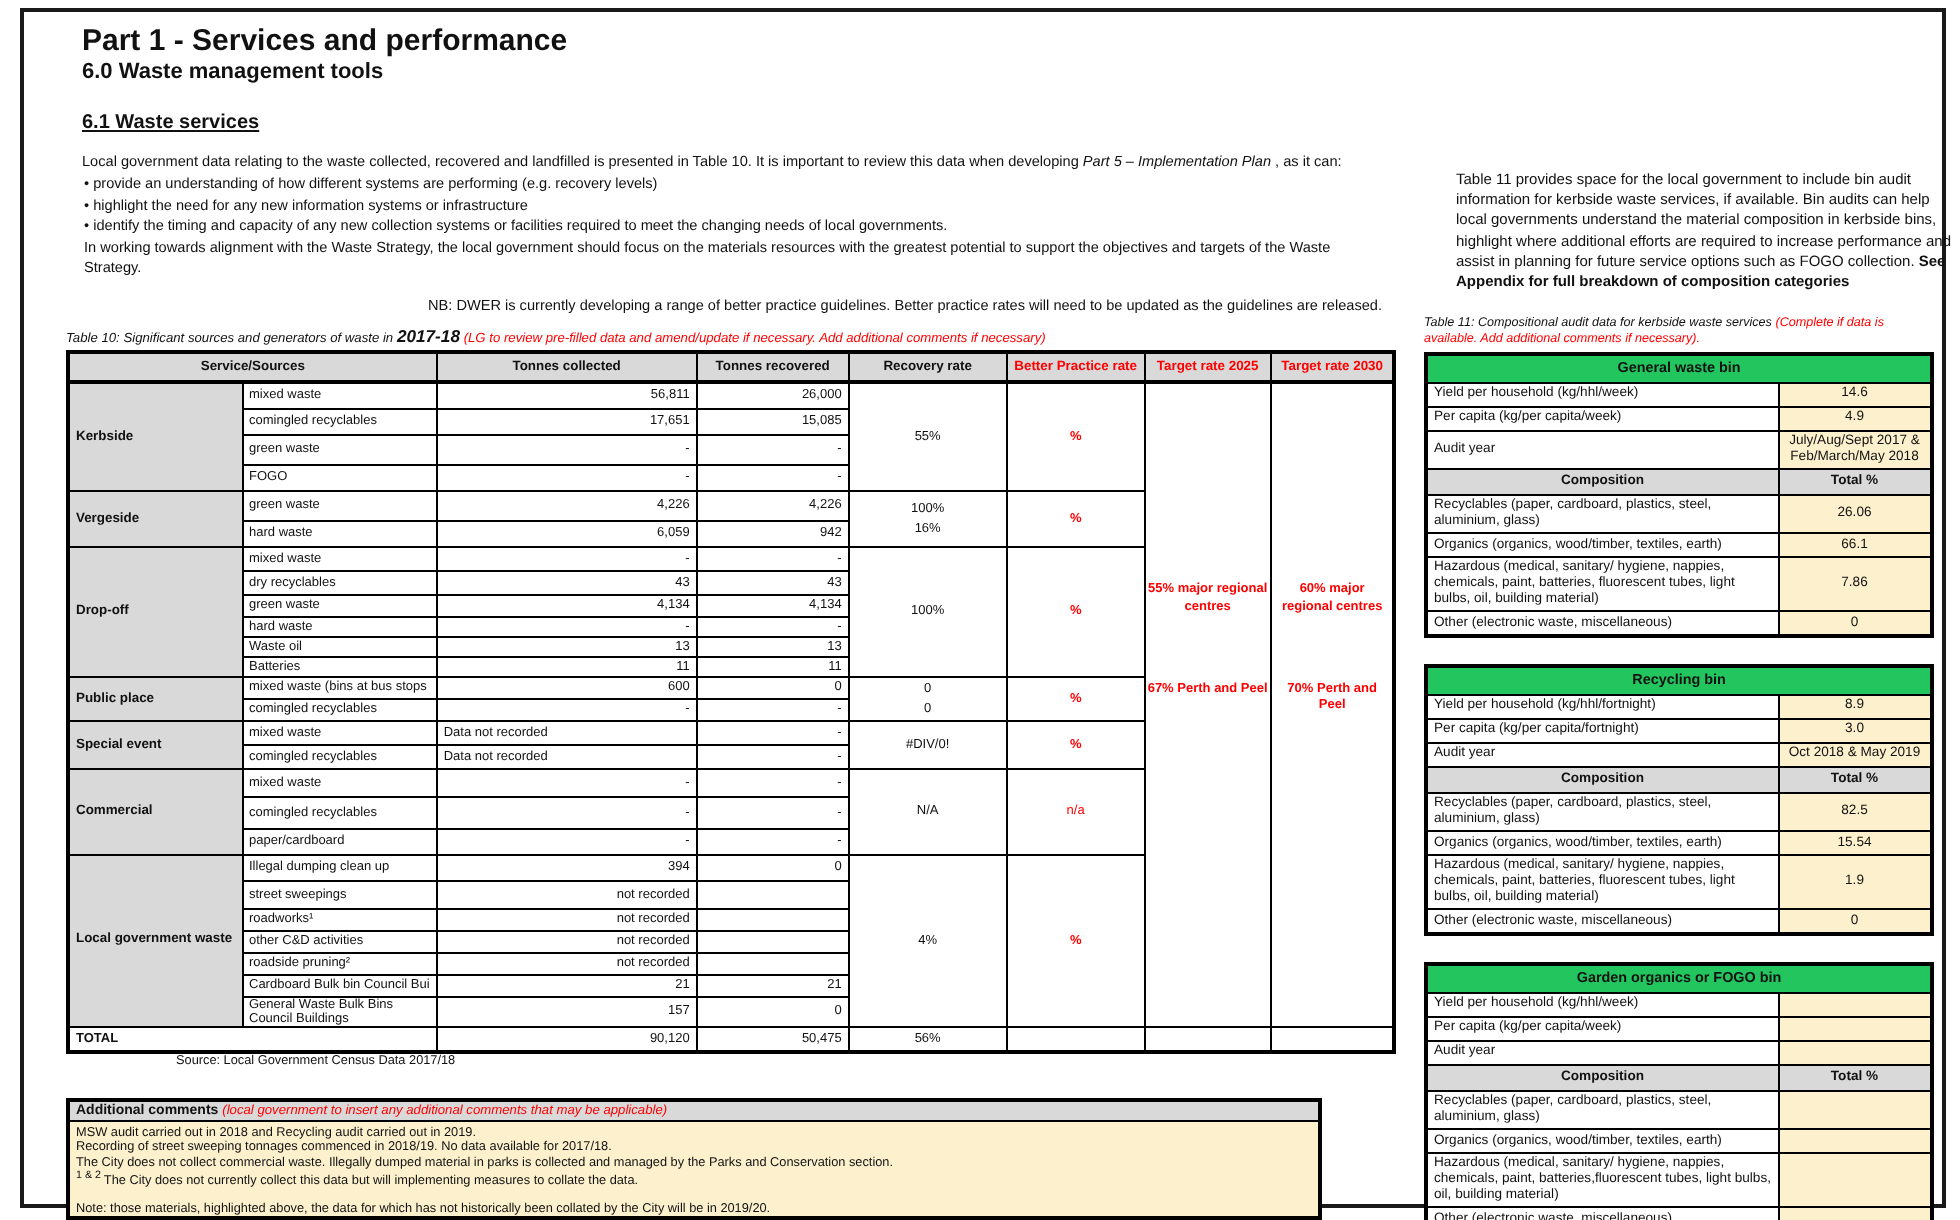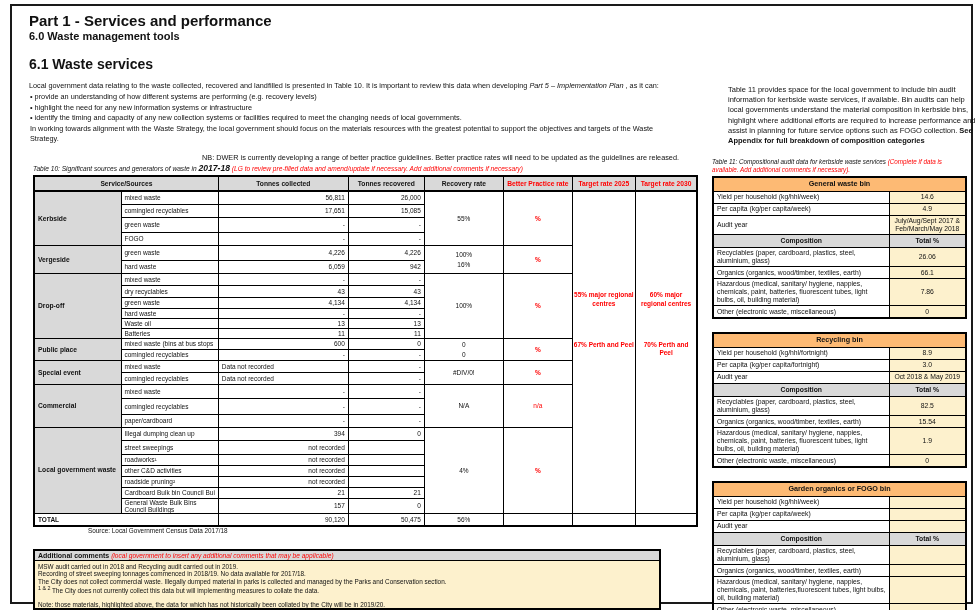--- a/index.html
+++ b/index.html
@@ -2,24 +2,24 @@
 <html><head>
 <meta charset="utf-8">
 <style>
   html,body{margin:0;padding:0;width:980px;height:610px;background:#fff;overflow:hidden;
     font-family:"Liberation Sans",sans-serif;color:#111;}
   .red{color:#f00;}
   .bold{font-weight:bold;}
   .frame{position:absolute;left:10px;top:4px;width:959px;height:596px;border:2px solid #1a1a1a;}
 
   
-  .left-head{position:absolute;left:29px;top:12px;width:650px;}
+  .left-head{position:absolute;left:41px;top:12px;width:650px;}
   .t1{font-size:15px;font-weight:bold;margin:0;}
   .t2{font-size:11px;font-weight:bold;margin:1px 0 0 0;}
-  .t3{font-size:14px;font-weight:bold;margin:14px 0 0 0;}
+  .t3{font-size:10px;font-weight:bold;margin:14px 0 0 0;text-decoration:underline;}
   .para{font-size:7.3px;line-height:1.34;margin-top:9px;}
   .para div{margin:1px;}
   .nb{font-size:7.3px;margin-top:9px;padding-left:112px;text-align:right;}
 
   
   .cap10{position:absolute;left:33px;top:163px;width:650px;font-size:6.6px;font-style:italic;white-space:nowrap;}
   .cap10 .year{font-weight:bold;font-size:8.6px;}
 
   
   #table10{position:absolute;left:33px;top:175px;border-collapse:collapse;table-layout:fixed;
@@ -53,21 +53,21 @@
   .c-body{background:#fdf1cd;border:2px solid #000;border-top:0;padding:2px 3px 6px 3px;
     font-size:6.4px;line-height:1.14;height:39px;}
   .c-note{margin-top:7px;}
 
   
   .r-para{position:absolute;left:712px;top:85px;width:254px;font-size:7.5px;line-height:1.36;margin-left:16px;}
   .r-cap{position:absolute;left:712px;top:158px;width:254px;font-size:6.3px;font-style:italic;line-height:1.2;}
   .bin-table{position:absolute;left:712px;width:253px;border-collapse:collapse;table-layout:fixed;
     border:2px solid #000;font-size:6.8px;background:#fff;}
   .bin-table td{border:1px solid #000;padding:1px 3px;line-height:1.18;}
-  .bt-title td{background:#fdba74;font-weight:bold;text-align:center;font-size:7.2px;height:11px;}
+  .bt-title td{background:#22c55e;font-weight:bold;text-align:center;font-size:7.2px;height:11px;}
   .bt-comp td{background:#d9d9d9;font-weight:bold;text-align:center;height:10px;}
   .bt-label{background:#fff;}
   .bt-val{background:#fdf1cd;text-align:center;vertical-align:middle;height:9px;}
 </style>
 </head>
 <body>
 
 <div class="frame"></div>
 
 <div class="left-head">

